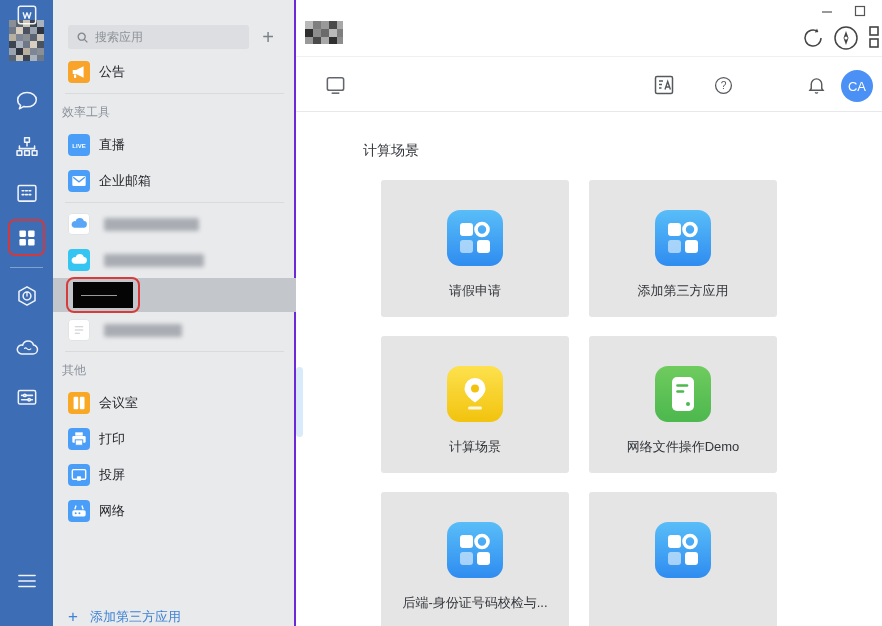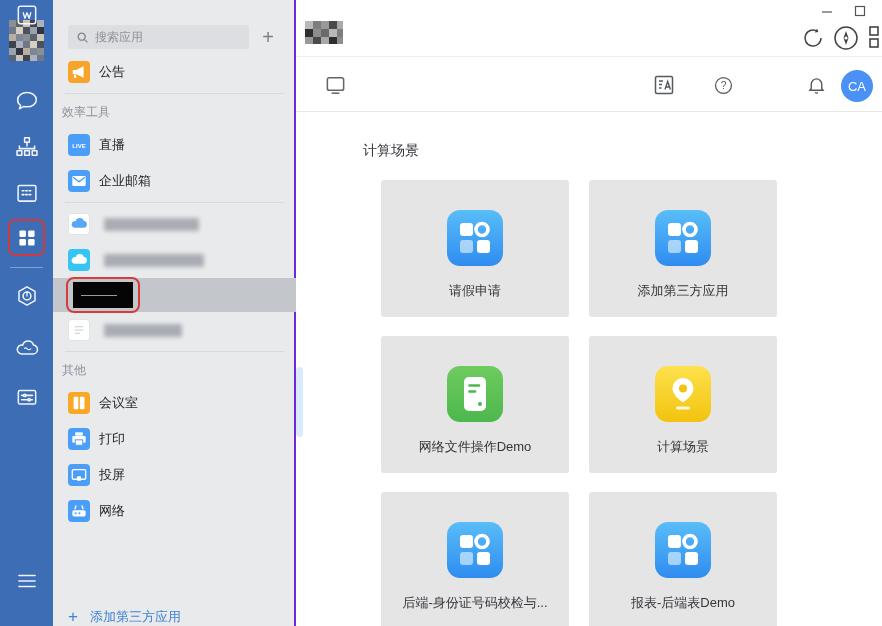--- a/index.html
+++ b/index.html
@@ -396,52 +396,51 @@
           <div class="app-card">
             <div class="app-icon" style="background: linear-gradient(rgb(89, 189, 248), rgb(47, 140, 240));"><svg width="56" height="56" viewBox="0 0 56 56">
                 <rect x="13" y="13" width="13" height="13" rx="3" fill="#fff"></rect>
                 <circle cx="35" cy="19.5" r="6" fill="none" stroke="#fff" stroke-width="3.6"></circle>
                 <rect x="13" y="30" width="13" height="13" rx="3" fill="rgba(255,255,255,.55)"></rect>
                 <rect x="30" y="30" width="13" height="13" rx="3" fill="#fff"></rect>
               </svg></div>
             <div class="app-label">添加第三方应用</div>
           </div>
           <div class="app-card">
+            <div class="app-icon" style="background: linear-gradient(rgb(253, 225, 77), rgb(242, 195, 14));"><svg width="56" height="56" viewBox="0 0 56 56">
+                <path d="M28 12a10.5 10.5 0 0 1 10.5 10.5c0 6-6.5 11-10.5 14-4-3-10.5-8-10.5-14A10.5 10.5 0 0 1 28 12z" fill="#fff"></path>
+                <circle cx="28" cy="22.5" r="4" fill="#f2c30e"></circle>
+                <rect x="21" y="40.5" width="14" height="3" rx="1.5" fill="rgba(255,255,255,.85)"></rect>
+              </svg></div>
+            <div class="app-label">计算场景</div>
+          </div>
+          <div class="app-card">
             <div class="app-icon" style="background: linear-gradient(rgb(111, 203, 94), rgb(76, 184, 78));"><svg width="56" height="56" viewBox="0 0 56 56">
                 <rect x="17" y="11" width="22" height="34" rx="5" fill="#fff"></rect>
                 <line x1="22.5" y1="19.5" x2="32" y2="19.5" stroke="#4cb84e" stroke-width="2.6" stroke-linecap="round"></line>
                 <line x1="22.5" y1="25.5" x2="28" y2="25.5" stroke="#4cb84e" stroke-width="2.6" stroke-linecap="round"></line>
                 <circle cx="33" cy="38" r="2" fill="#4cb84e"></circle>
               </svg></div>
             <div class="app-label">网络文件操作Demo</div>
           </div>
           <div class="app-card">
-            <div class="app-icon" style="background: linear-gradient(rgb(253, 225, 77), rgb(242, 195, 14));"><svg width="56" height="56" viewBox="0 0 56 56">
-                <path d="M28 12a10.5 10.5 0 0 1 10.5 10.5c0 6-6.5 11-10.5 14-4-3-10.5-8-10.5-14A10.5 10.5 0 0 1 28 12z" fill="#fff"></path>
-                <circle cx="28" cy="22.5" r="4" fill="#f2c30e"></circle>
-                <rect x="21" y="40.5" width="14" height="3" rx="1.5" fill="rgba(255,255,255,.85)"></rect>
-              </svg></div>
-            <div class="app-label">计算场景</div>
-          </div>
-          <div class="app-card">
             <div class="app-icon" style="background: linear-gradient(rgb(89, 189, 248), rgb(47, 140, 240));"><svg width="56" height="56" viewBox="0 0 56 56">
                 <rect x="13" y="13" width="13" height="13" rx="3" fill="#fff"></rect>
                 <circle cx="35" cy="19.5" r="6" fill="none" stroke="#fff" stroke-width="3.6"></circle>
                 <rect x="13" y="30" width="13" height="13" rx="3" fill="rgba(255,255,255,.55)"></rect>
                 <rect x="30" y="30" width="13" height="13" rx="3" fill="#fff"></rect>
               </svg></div>
             <div class="app-label">后端-身份证号码校检与...</div>
           </div>
           <div class="app-card">
             <div class="app-icon" style="background: linear-gradient(rgb(89, 189, 248), rgb(47, 140, 240));"><svg width="56" height="56" viewBox="0 0 56 56">
                 <rect x="13" y="13" width="13" height="13" rx="3" fill="#fff"></rect>
                 <circle cx="35" cy="19.5" r="6" fill="none" stroke="#fff" stroke-width="3.6"></circle>
                 <rect x="13" y="30" width="13" height="13" rx="3" fill="rgba(255,255,255,.55)"></rect>
                 <rect x="30" y="30" width="13" height="13" rx="3" fill="#fff"></rect>
               </svg></div>
-            <div class="app-label">报表-后端表Demo</div>
           </div>
         </div>
     </div>
     <div class="scroll-thumb"></div>
   </div>
 
 </div>
 
 </body></html>

